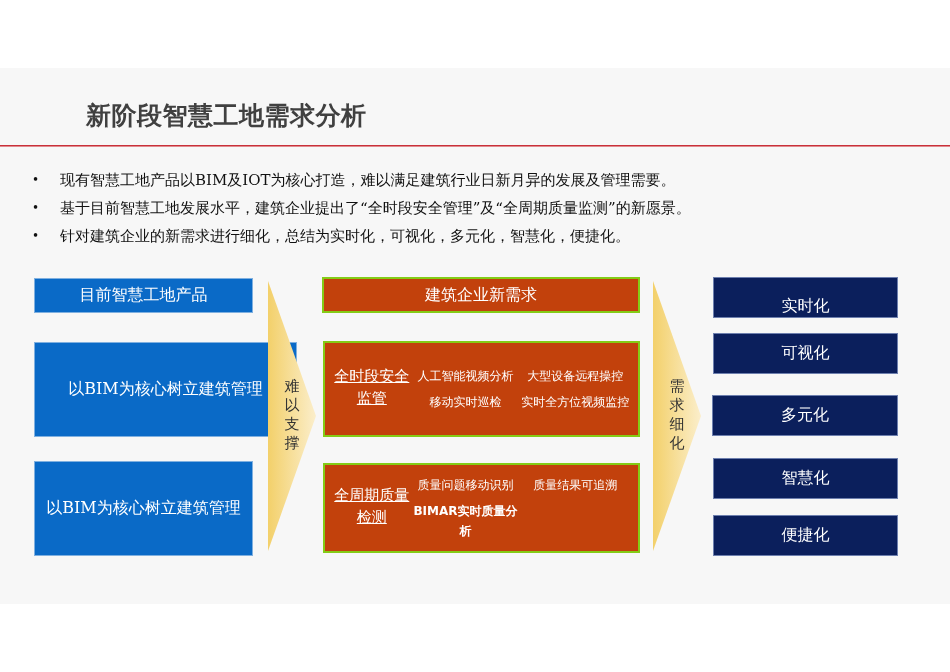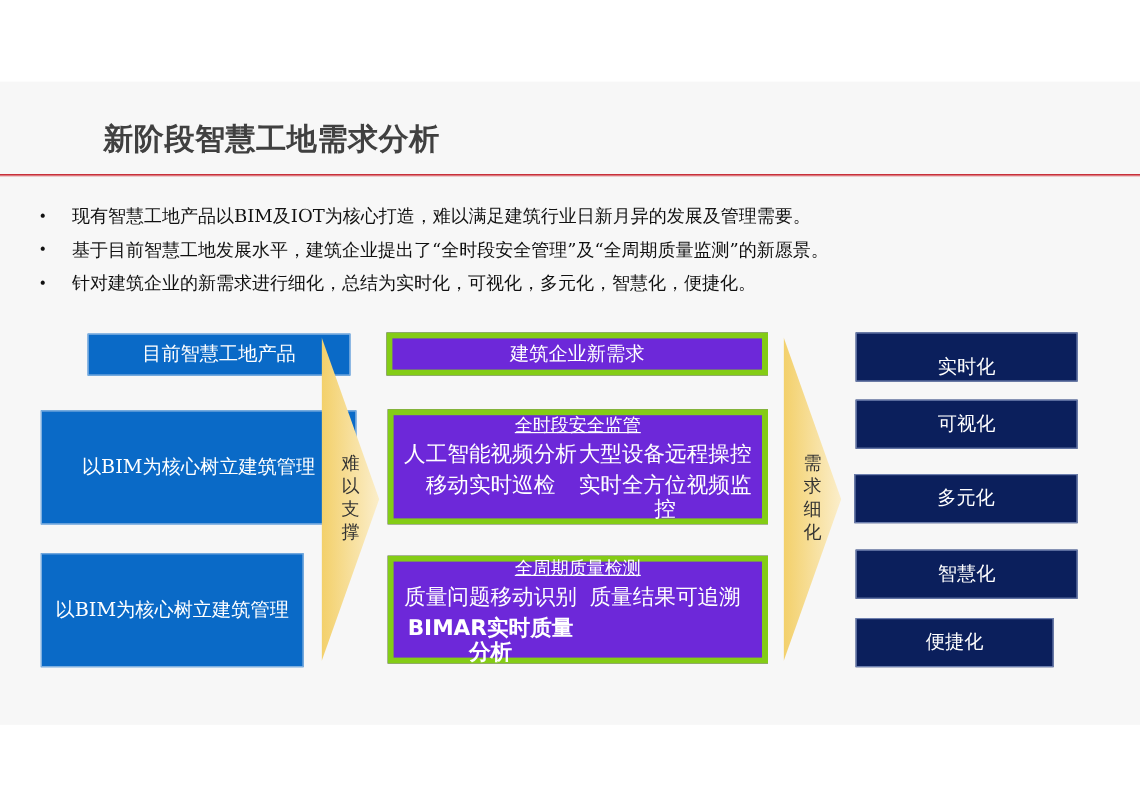--- a/index.html
+++ b/index.html
@@ -10,47 +10,47 @@
            letter-spacing:0.5px; margin:0; line-height:40px; }
   .title-rule { position:absolute; left:0; top:145px; width:950px; height:2px; background:#e08a8e;
                 border-top:1px solid #c9303a; box-sizing:border-box; }
   .bullets { position:absolute; left:30px; top:166px; margin:0; padding:0; list-style:none; }
   .bullets li { font-family:"DejaVu Serif","Liberation Serif",serif; font-size:15px; color:#111;
                 height:28px; line-height:28px; white-space:nowrap; position:relative; padding-left:30px; }
   .bullets li .dot { position:absolute; left:2px; top:0; font-size:12px; }
   .box { position:absolute; display:flex; align-items:center; justify-content:center; color:#fff;
          box-sizing:border-box; text-align:center; }
   .blue { background:#0a6ac7; border:1px solid #7fb0e0; font-family:"DejaVu Serif","Liberation Serif",serif; font-size:16px; }
-  .red { background:#6d28d9; border:5px solid #84cc16; }
+  .red { background:#c2410c; border:2px solid #84cc16; }
   .navy { background:#0b1f5c; border:1px solid #6d7fae; font-size:16px; }
   .red-head { font-size:16px; }
-  .red-panel { flex-direction:column; justify-content:center; padding:4px 8px; }
+  .red-panel { flex-direction:row; justify-content:center; padding:4px 8px; }
   .red-panel .sub { font-size:15px; text-decoration:underline; margin-bottom:4px; line-height:22px; }
-  .red-panel .grid { display:grid; grid-template-columns:1fr 1fr; row-gap:6px; width:100%; font-size:18px; line-height:20px; }
+  .red-panel .grid { display:grid; grid-template-columns:1fr 1fr; row-gap:6px; width:100%; font-size:12px; line-height:20px; }
   .red-panel .grid .b { font-weight:bold; }
   .arrow { position:absolute; width:48px; height:270px; }
   .arrow svg { position:absolute; left:0; top:0; }
   .arrow-label { position:absolute; left:0; width:48px; text-align:center; font-family:"DejaVu Serif","Liberation Serif",serif;
                  font-size:15px; color:#333; line-height:19px; }
 </style>
 </head>
 <body>
 
 <div class="slide"></div>
 
 <h1 class="title">新阶段智慧工地需求分析</h1>
 <div class="title-rule"></div>
 
 <ul class="bullets">
   <li><span class="dot">•</span><span>现有智慧工地产品以BIM及IOT为核心打造，难以满足建筑行业日新月异的发展及管理需要。</span></li>
   <li><span class="dot">•</span><span>基于目前智慧工地发展水平，建筑企业提出了“全时段安全管理”及“全周期质量监测”的新愿景。</span></li>
   <li><span class="dot">•</span><span>针对建筑企业的新需求进行细化，总结为实时化，可视化，多元化，智慧化，便捷化。</span></li>
 </ul>
 
-<div class="box blue" style="left:34px;top:278px;width:219px;height:35px;margin-left:39px;">
+<div class="box blue" style="left:34px;top:278px;width:219px;height:35px;">
   <span>目前智慧工地产品</span>
 </div>
 <div class="box blue" style="left:34px;top:342px;width:263px;height:95px;">
   <span>以BIM为核心树立建筑管理</span>
 </div>
 <div class="box blue" style="left:34px;top:461px;width:219px;height:95px;">
   <span>以BIM为核心树立建筑管理</span>
 </div>
 
 <div class="arrow" style="left:268px;top:281px;">
@@ -115,15 +115,15 @@
 </div>
 <div class="box navy" style="left:713px;top:333px;width:185px;height:41px;">
   <span>可视化</span>
 </div>
 <div class="box navy" style="left:712px;top:395px;width:186px;height:41px;">
   <span>多元化</span>
 </div>
 <div class="box navy" style="left:713px;top:458px;width:185px;height:41px;">
   <span>智慧化</span>
 </div>
-<div class="box navy" style="left:713px;top:515px;width:165px;height:41px;">
+<div class="box navy" style="left:713px;top:515px;width:185px;height:41px;">
   <span>便捷化</span>
 </div>
 
 </body></html>

